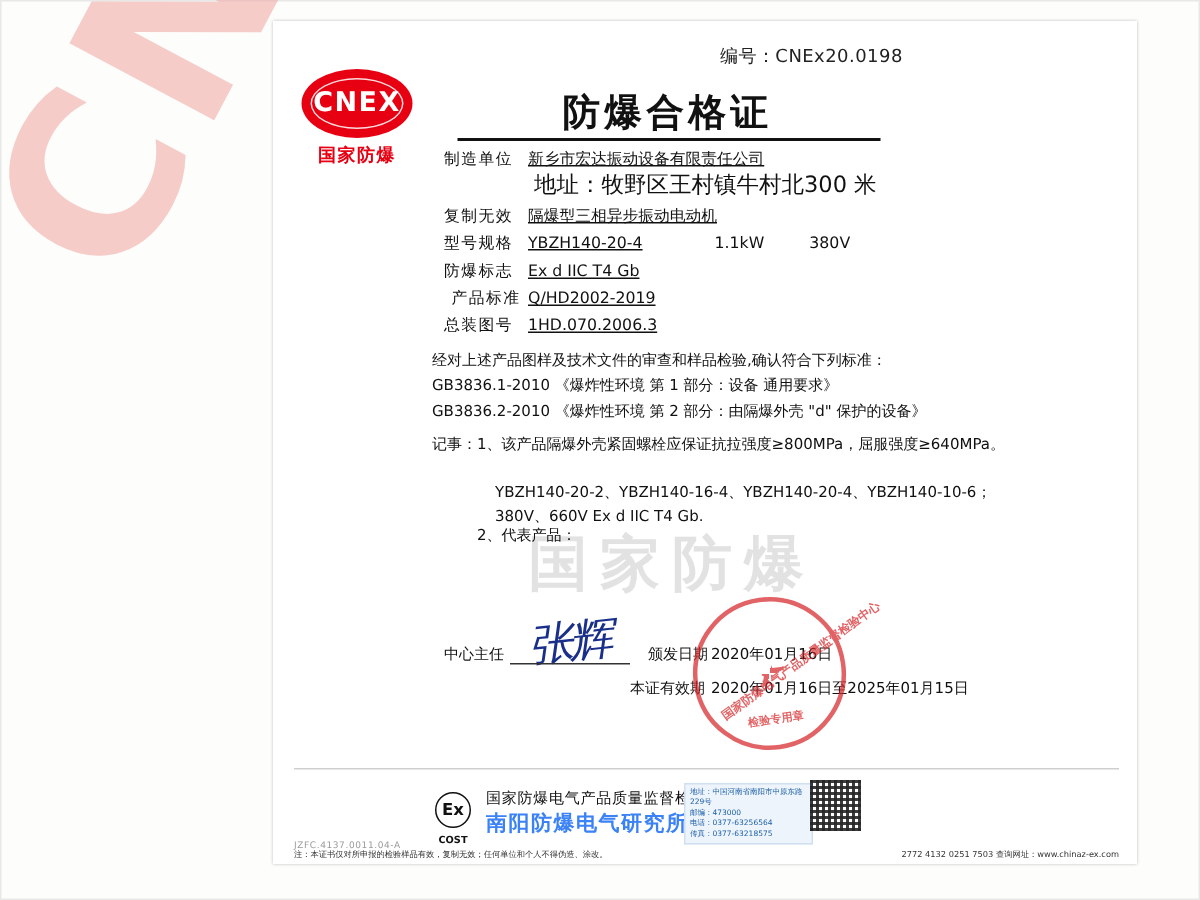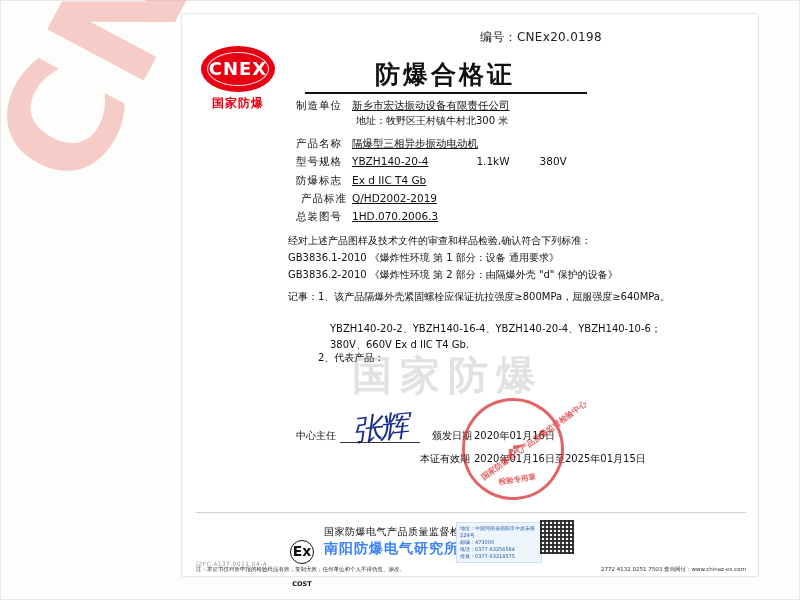--- a/index.html
+++ b/index.html
@@ -149,21 +149,21 @@
   .field .val {
     display: inline-block;
     text-decoration: underline;
   }
   .val-2 { display: inline-block; margin-left: 48px; }
   .val-3 { display: inline-block; margin-left: 30px; }
 
   .addr {
     position: absolute;
     left: 356px;
-    font-size: 10px;
+    font-size: 15px;
     color: #111;
     white-space: nowrap;
   }
 
   
   .para {
     position: absolute;
     font-size: 10px;
     color: #111;
     line-height: 17px;
@@ -256,24 +256,24 @@
   .ex-mark {
     position: absolute;
     left: 288px;
     top: 524px;
     width: 28px;
     text-align: center;
   }
   .ex-hex {
     width: 22px;
     height: 22px;
-    margin: 16px auto;
+    margin: 4px auto;
     border: 1.6px solid #111;
     border-radius: 50%;
-    font-size: 14px;
+    font-size: 11px;
     font-weight: bold;
     line-height: 21px;
     color: #111;
   }
   .ex-sub {
     font-size: 6.5px;
     font-weight: bold;
     color: #111;
     margin-top: 1px;
   }
@@ -366,21 +366,21 @@
 
   <div class="title">防爆合格证</div>
   <div class="title-rule"></div>
 
   <div class="field" style="left:296px; top:99px;">
     <span class="lab">制造单位</span><span class="val">新乡市宏达振动设备有限责任公司</span>
   </div>
   <div class="addr" style="top:114px;">地址：牧野区王村镇牛村北300 米</div>
 
   <div class="field" style="left:296px; top:137px;">
-    <span class="lab">产品名称</span><span class="val">隔爆型三相异步振动电动机</span>
+    <span class="lab">复制无效</span><span class="val">隔爆型三相异步振动电动机</span>
   </div>
 
   <div class="field" style="left:296px; top:155px;">
     <span class="lab">型号规格</span><span class="val">YBZH140-20-4</span><span class="val-2">1.1kW</span><span class="val-3">380V</span>
   </div>
 
   <div class="field" style="left:296px; top:174px;">
     <span class="lab">防爆标志</span><span class="val">Ex d IIC T4 Gb</span>
   </div>
 

